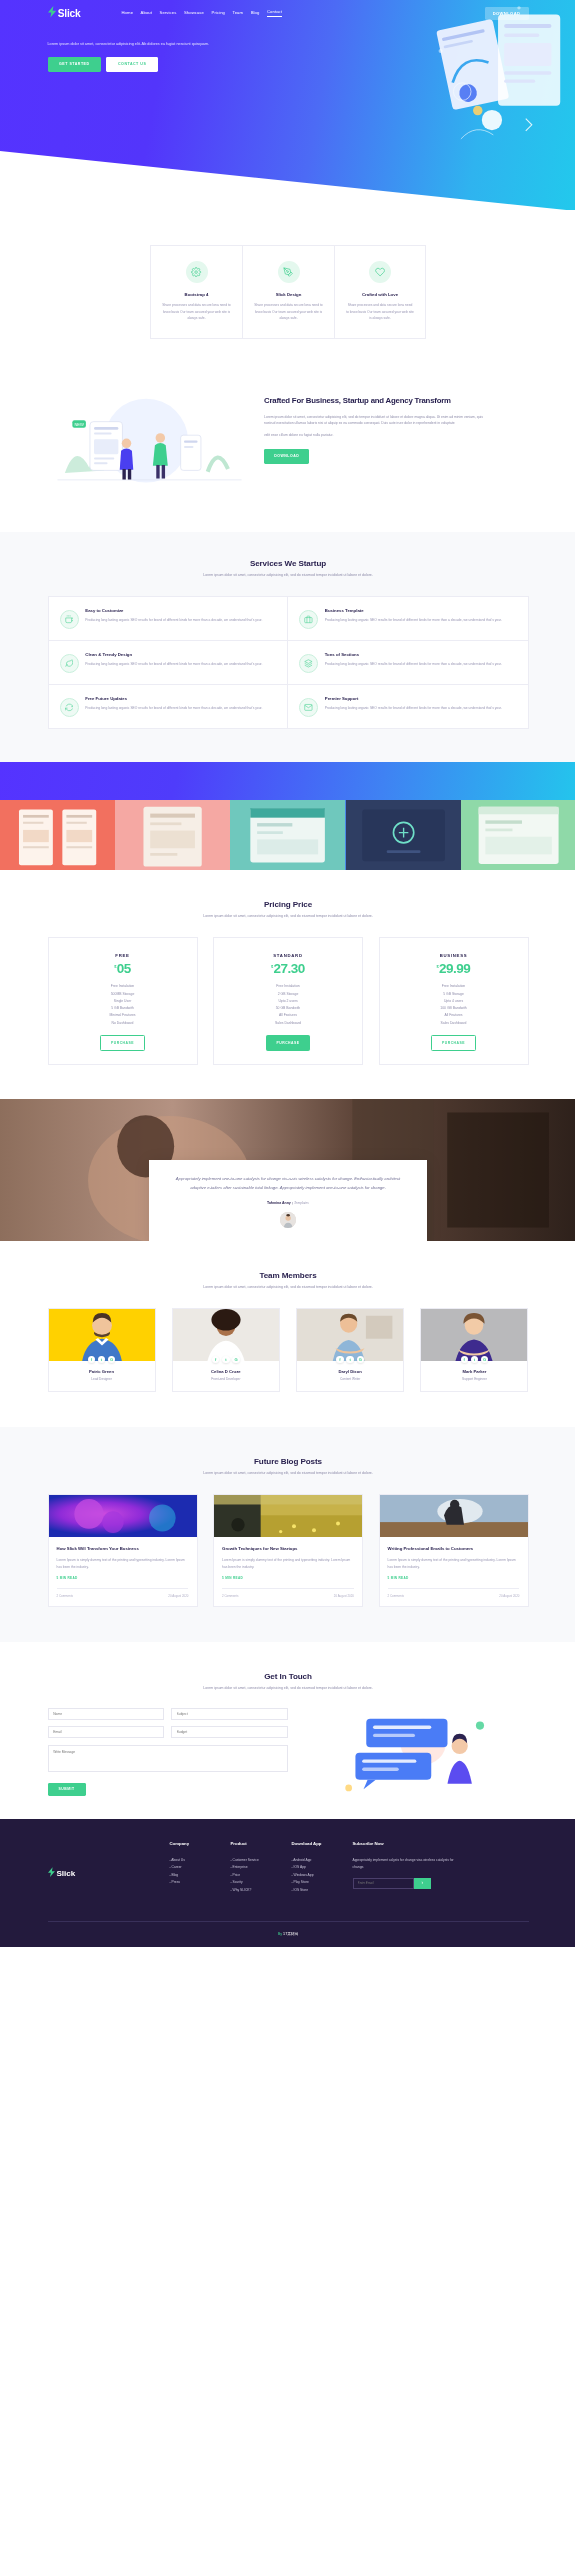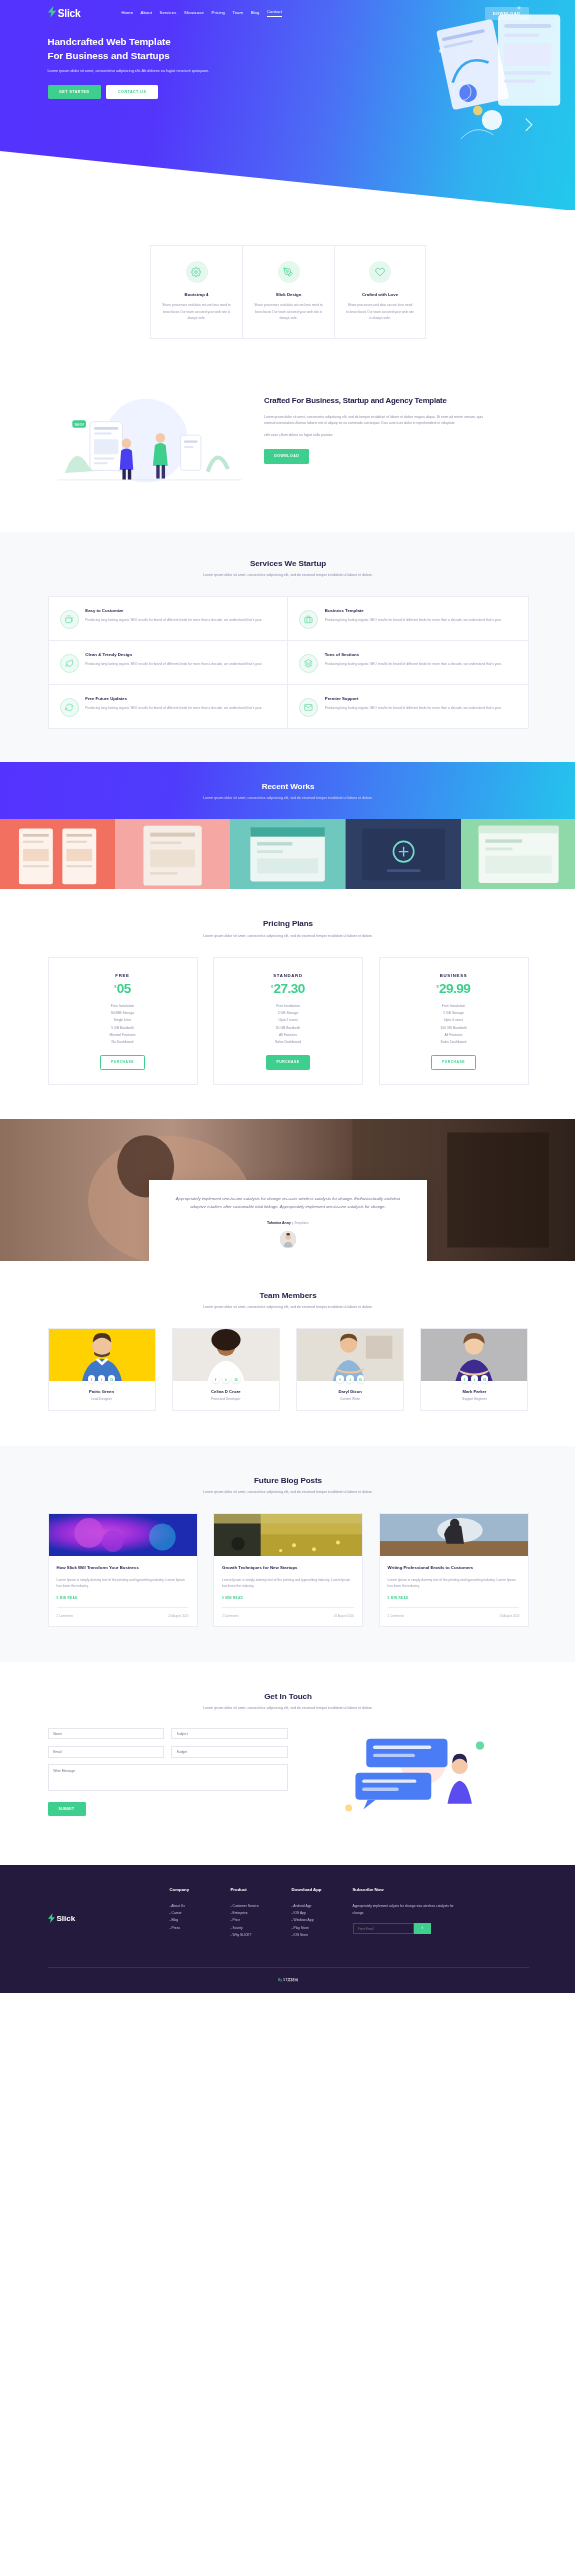--- a/index.html
+++ b/index.html
@@ -186,21 +186,21 @@
   .blog-card{ width:150px; background:#fff; border:0.7px solid #ececf4;}
   .blog-img{ height:42px; position:relative; overflow:hidden;}
   .blog-body{ padding:8.8px 8.1px 8.1px;}
   .blog-title{ color:#2b2350; font-weight:700; font-size:4.3px; line-height:1.5;}
   .blog-desc{ color:#9795b3; font-size:3.3px; line-height:1.95; margin-top:5.4px;}
   .blog-read{ color:#3ecf8e; font-size:3.1px; font-weight:700; letter-spacing:0.3px; margin-top:6.1px;}
   .blog-meta{ border-top:0.7px solid #ececf4; margin-top:7.5px; padding-top:5.4px;
     display:flex; justify-content:space-between; color:#b0aec6; font-size:2.9px;}
 
   
-  .contact{ padding:30px 0 49px; background:#fff;}
+  .contact{ padding:30px 0 23px; background:#fff;}
   .contact-row{ display:flex; gap:16.3px; margin-top:16.3px;}
   .contact-form{ width:240px;}
   .cf-line{ display:flex; gap:6.8px; margin-bottom:6.8px;}
   .cf-line input{ flex:1; border:0.7px solid #e6e6ef; background:#fff; height:11.5px;
     font-size:3.3px; padding:0 4.7px; color:#6f6d92; font-family:inherit; outline:none;}
   .cf-line textarea{ flex:1; border:0.7px solid #e6e6ef; background:#fff; height:27px;
     font-size:3.3px; padding:4.1px 4.7px; color:#6f6d92; font-family:inherit; outline:none; resize:none;}
   .btn-submit{ background:#3ecf8e; color:#fff; border:none; border-radius:1.4px;
     font-size:3.4px; font-weight:700; letter-spacing:0.5px; padding:4.7px 11px; cursor:pointer; margin-top:4.1px;}
   .contact-art{ flex:1; position:relative; height:81px;}
@@ -248,24 +248,20 @@
         <a href="#">Pricing</a>
         <a href="#">Team</a>
         <a href="#">Blog</a>
         <a href="#" class="active">Contact</a>
       </div>
       <button class="btn-download-nav">DOWNLOAD</button>
     </nav>
 
     <div class="hero-inner">
       <div class="hero-copy">
-        <div class="hero-title">
-          <div>Handcrafted Web Template</div>
-          <div>For Business and Startups</div>
-        </div>
         <p class="hero-sub">Lorem ipsum dolor sit amet, consectetur adipisicing elit. Ab dolores ea fugiat nesciunt quisquam.</p>
         <div class="hero-btns">
           <button class="btn btn-green">GET STARTED</button>
           <button class="btn btn-white">CONTACT US</button>
         </div>
       </div>
     </div>
 
     <div class="hero-art">
       <svg viewBox="0 0 330 250" width="224" height="169" aria-hidden="true">
@@ -362,21 +358,21 @@
             <rect x="168" y="106" width="5" height="20" fill="#3a3168"></rect>
           </g>
           <rect x="196" y="62" width="30" height="52" rx="4" fill="#ffffff" stroke="#d8def0"></rect>
           <rect x="201" y="70" width="20" height="3" rx="1.5" fill="#cfd6ee"></rect>
           <rect x="201" y="78" width="14" height="3" rx="1.5" fill="#e1e6f5"></rect>
           <path d="M236 116 q14 -40 30 -4" stroke="#bfe7d2" stroke-width="6" fill="none"></path>
           <line x1="14" y1="128" x2="286" y2="128" stroke="#dfe4f2" stroke-width="1"></line>
         </svg>
       </div>
       <div class="crafted-copy">
-        <h2 class="crafted-title">Crafted For Business, Startup and Agency Template</h2>
+        <h2 class="crafted-title">Crafted For Business, Startup and Agency Transform</h2>
         <div class="crafted-body">
           <p>Lorem ipsum dolor sit amet, consectetur adipisicing elit, sed do tempor incididunt ut labore et dolore magna aliqua. Ut enim ad minim veniam, quis nostrud exercitation ullamco laboris nisi ut aliquip ex ea commodo consequat. Duis aute irure dolor in reprehenderit in voluptate</p>
           <p>velit esse cillum dolore eu fugiat nulla pariatur.</p>
         </div>
         <button class="btn-dl">DOWNLOAD</button>
       </div>
     </div>
   </section>
 
   <section class="services">
@@ -466,24 +462,20 @@
             <div class="svc-title">Premier Support</div>
             <div class="svc-desc">Producing long lasting organic SEO results for brand of different kinds for more than a decade, we understand that's your.</div>
           </div>
         </div>
 
       </div>
     </div>
   </section>
 
   <section class="works">
-    <div class="container">
-      <h2 class="sec-title">Recent Works</h2>
-      <p class="sec-sub">Lorem ipsum dolor sit amet, consectetur adipisicing elit, sed do eiusmod tempor incididunt ut labore et dolore.</p>
-    </div>
     <div class="works-strip">
       <div class="work-tile" style="background:#f06a5a">
         <svg viewBox="0 0 170 103" width="100%" height="100%" preserveAspectRatio="none" aria-hidden="true">
           <rect width="170" height="103" fill="#f2705f"></rect>
           <rect x="28" y="14" width="50" height="82" rx="3" fill="#fdf3ec"></rect>
           <rect x="92" y="14" width="50" height="82" rx="3" fill="#fdf3ec"></rect>
           <rect x="34" y="22" width="38" height="4" fill="#d9c5b6"></rect>
             <rect x="34" y="32" width="30" height="3" fill="#e6d6c9"></rect>
           <rect x="34" y="44" width="38" height="18" fill="#f2d9c6"></rect>
             <rect x="34" y="68" width="38" height="3" fill="#e6d6c9"></rect>
@@ -530,21 +522,21 @@
           <rect x="36" y="30" width="54" height="5" fill="#c4ddcc"></rect>
           <rect x="36" y="42" width="40" height="4" fill="#d7e9dc"></rect>
           <rect x="36" y="54" width="98" height="26" fill="#e3f1e8"></rect>
         </svg>
       </div>
     </div>
   </section>
 
   <section class="pricing">
     <div class="container">
-      <h2 class="sec-title">Pricing Plans</h2>
+      <h2 class="sec-title">Pricing Price</h2>
       <p class="sec-sub">Lorem ipsum dolor sit amet, consectetur adipisicing elit, sed do eiusmod tempor incididunt ut labore et dolore.</p>
       <div class="price-row">
 
         <div class="price-card">
           <div class="price-name">FREE</div>
           <div class="price-val">
             <span class="cur">$</span><span>05</span>
           </div>
           <ul class="price-feats">
             <li>Free Instalation</li>

